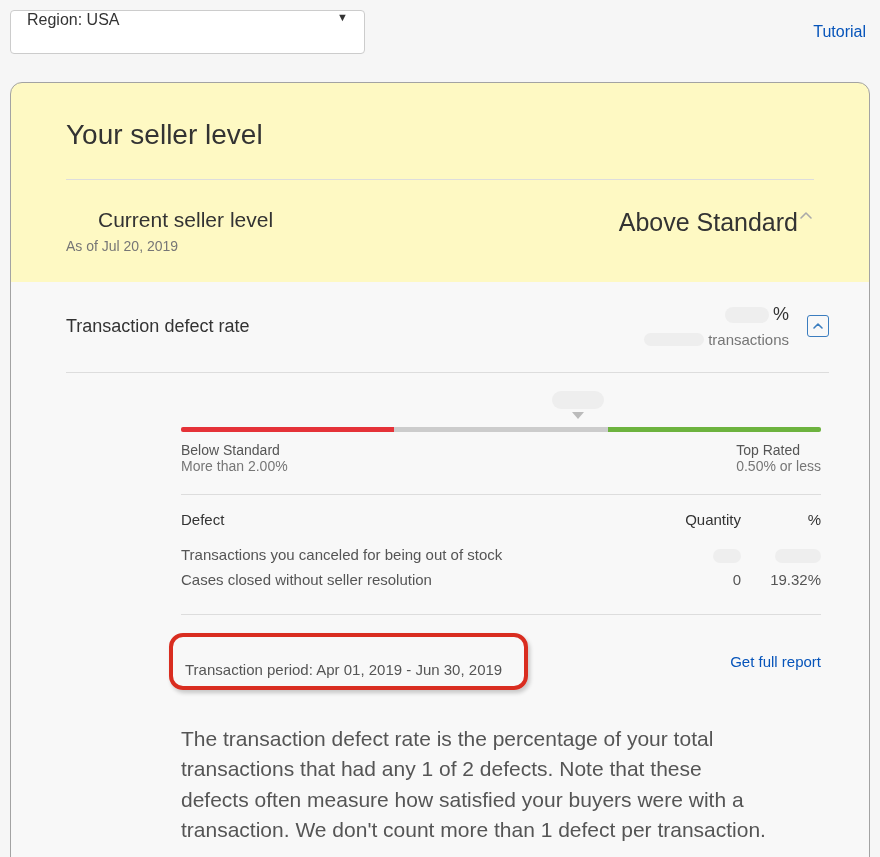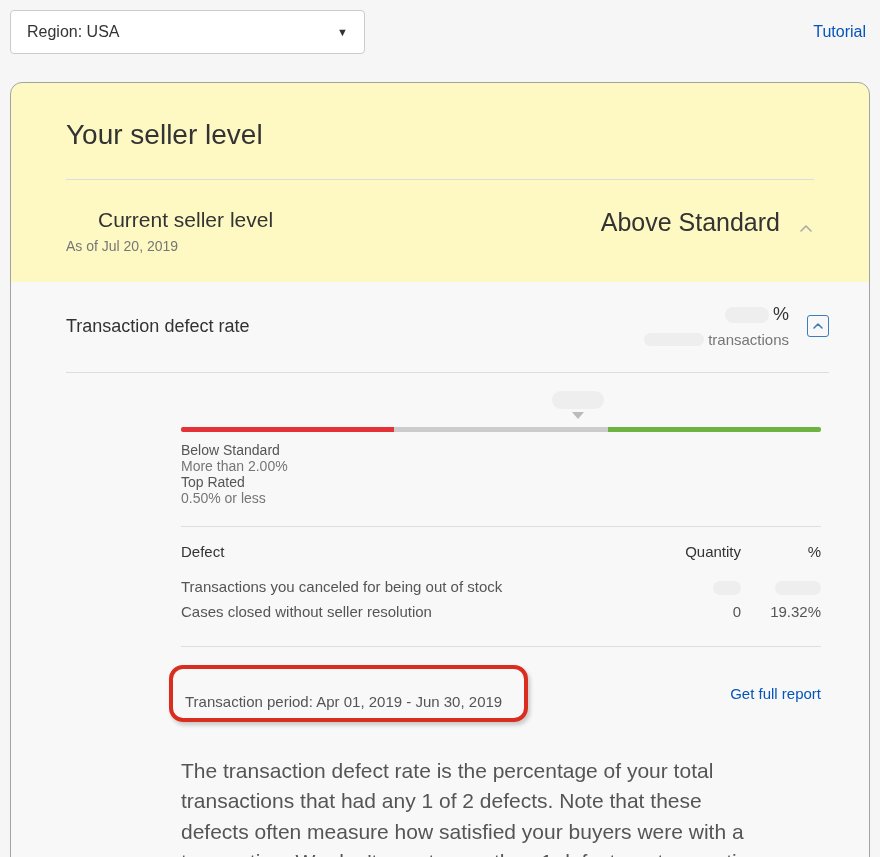--- a/index.html
+++ b/index.html
@@ -11,21 +11,20 @@
       color: #333;
     }
     .top-bar {
       display: flex;
       justify-content: space-between;
       align-items: center;
       padding: 10px 14px 10px 10px;
     }
     .region-select {
       display: flex;
-      align-items: center;
       justify-content: space-between;
       width: 355px;
       height: 44px;
       background: #fff;
       border: 1px solid #ccc;
       border-radius: 4px;
       padding: 0 16px;
       font-size: 16px;
       color: #333;
       cursor: pointer;
@@ -56,21 +55,21 @@
     .seller-level-row {
       display: flex;
       justify-content: space-between;
       align-items: flex-start;
       padding-top: 28px;
       padding-bottom: 28px;
     }
     .slr-left { display: flex; flex-direction: column; }
     .slr-title { font-size: 21px; color: #333; margin-left: 32px; }
     .slr-date { font-size: 14px; color: #767676; margin-top: 6px; }
-    .slr-right { display: flex; align-items: flex-end; gap: 18px; }
+    .slr-right { display: flex; align-items: flex-start; }
     .slr-value { font-size: 25px; color: #333; }
     .chevron-up {
       width: 16px; height: 16px;
       color: #aaa;
     }
     .chevron-up svg { display: block; }
     .sub-area {
       background: #f8f8f8;
       padding: 22px 40px 20px 55px;
     }
@@ -149,21 +148,20 @@
     .seg-green { background: #6db33f; }
 
     .gauge-labels {
       display: flex;
       justify-content: space-between;
       margin-top: 10px;
       font-size: 14px;
       color: #555;
       padding-bottom: 20px;
       border-bottom: 1px solid #ddd;
-      flex-direction: column;
     }
     .gauge-labels .right { text-align: left; }
     .gauge-labels .sub { color: #767676; }
 
     .table-section { padding-top: 16px; padding-bottom: 18px; border-bottom: 1px solid #ddd; }
     .table-head {
       display: flex;
       font-size: 15px;
       color: #333;
       margin-bottom: 18px;

